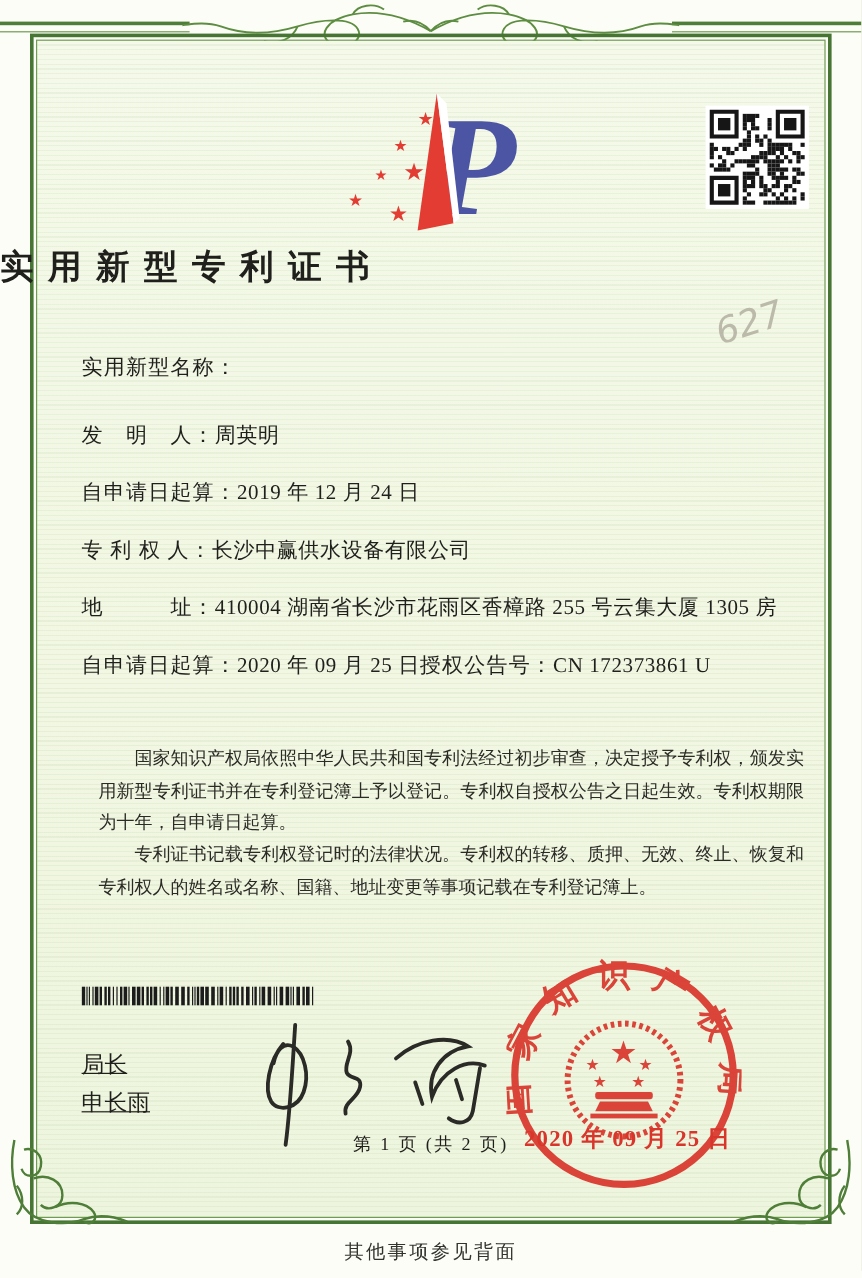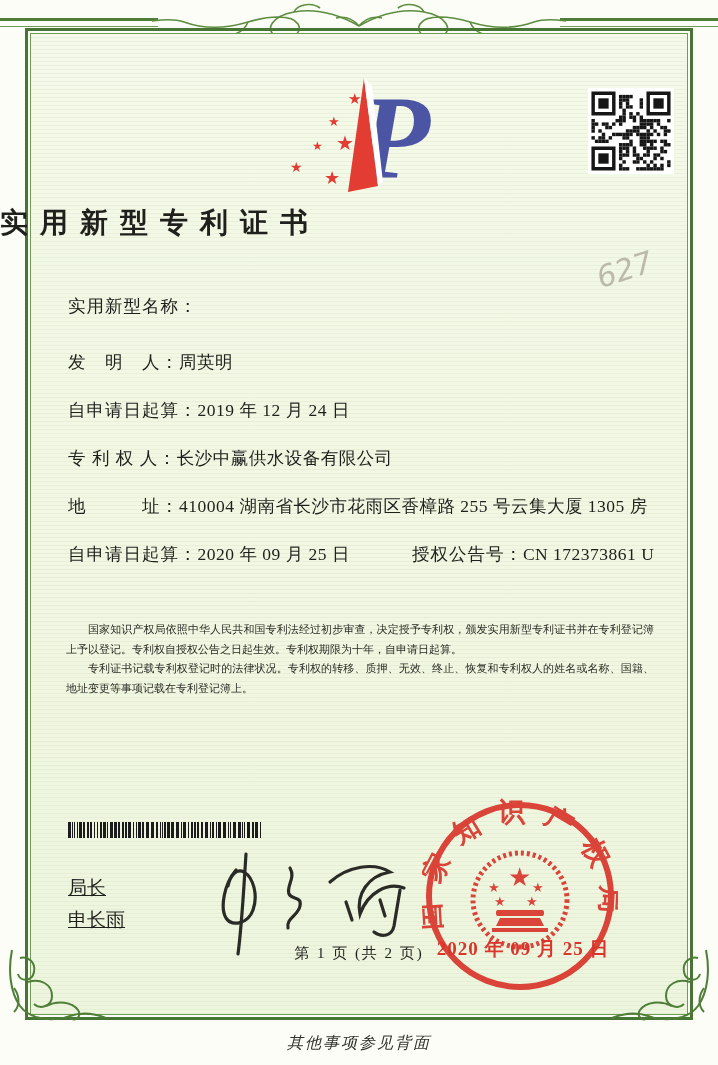--- a/index.html
+++ b/index.html
@@ -28,37 +28,37 @@
          font-size:28px;font-weight:bold;letter-spacing:12px;z-index:2;}
   .pencil-note{position:absolute;left:596px;top:252px;z-index:2;
          font-size:30px;color:#b3b0a0;font-style:italic;transform:rotate(-18deg);
          font-family:"DejaVu Sans",sans-serif;opacity:.85;}
   
   .fields{position:absolute;left:68px;top:294px;width:580px;z-index:2;font-size:17.5px;}
   .frow{display:flex;align-items:baseline;height:48px;white-space:nowrap;}
   .frow.first{height:56px;}
   .flabel{letter-spacing:1px;}
   .fvalue{letter-spacing:0.5px;}
-  .frow .pair2{margin-left:62px;display:flex;align-items:baseline;}
-  
-  .body-text{position:absolute;left:66px;top:620px;width:588px;z-index:2;
-         font-size:11px;line-height:1.78;text-align:justify;color:#2b2b26;}
+  .frow .pair2{display:flex;align-items:baseline;}
+  
+  .body-text{position:absolute;left:82px;top:620px;width:588px;z-index:2;
+         font-size:15px;line-height:1.78;text-align:justify;color:#2b2b26;}
   .body-text p{margin:0;text-indent:2em;}
   
   .barcode{position:absolute;left:68px;top:822px;z-index:2;}
   .signatory{position:absolute;left:68px;top:872px;z-index:2;
          font-family:"Liberation Sans","DejaVu Sans",sans-serif;font-size:19px;line-height:1.7;text-decoration:underline;}
   .signature{position:absolute;left:188px;top:840px;z-index:2;}
   .seal{position:absolute;left:422px;top:798px;z-index:2;}
   .seal-date{position:absolute;left:433px;top:936px;width:180px;text-align:center;z-index:3;
          color:#d9352b;font-size:19px;letter-spacing:1px;font-weight:bold;white-space:nowrap;}
   .page-no{position:absolute;left:0;top:944px;width:100%;text-align:center;font-size:15px;
          letter-spacing:2px;z-index:2;}
   .back-note{position:absolute;left:0;top:1033px;width:100%;text-align:center;font-size:16px;
-         letter-spacing:2px;color:#33332e;font-style:italic;}
+         letter-spacing:2px;color:#33332e;}
   svg text{user-select:none;}
 </style>
 </head>
 <body>
 
 <div class="page">
 
   <div class="top-rule left"></div>
   <div class="top-rule right"></div>
   <svg class="top-flourish" width="422" height="46" viewBox="0 0 422 46">

